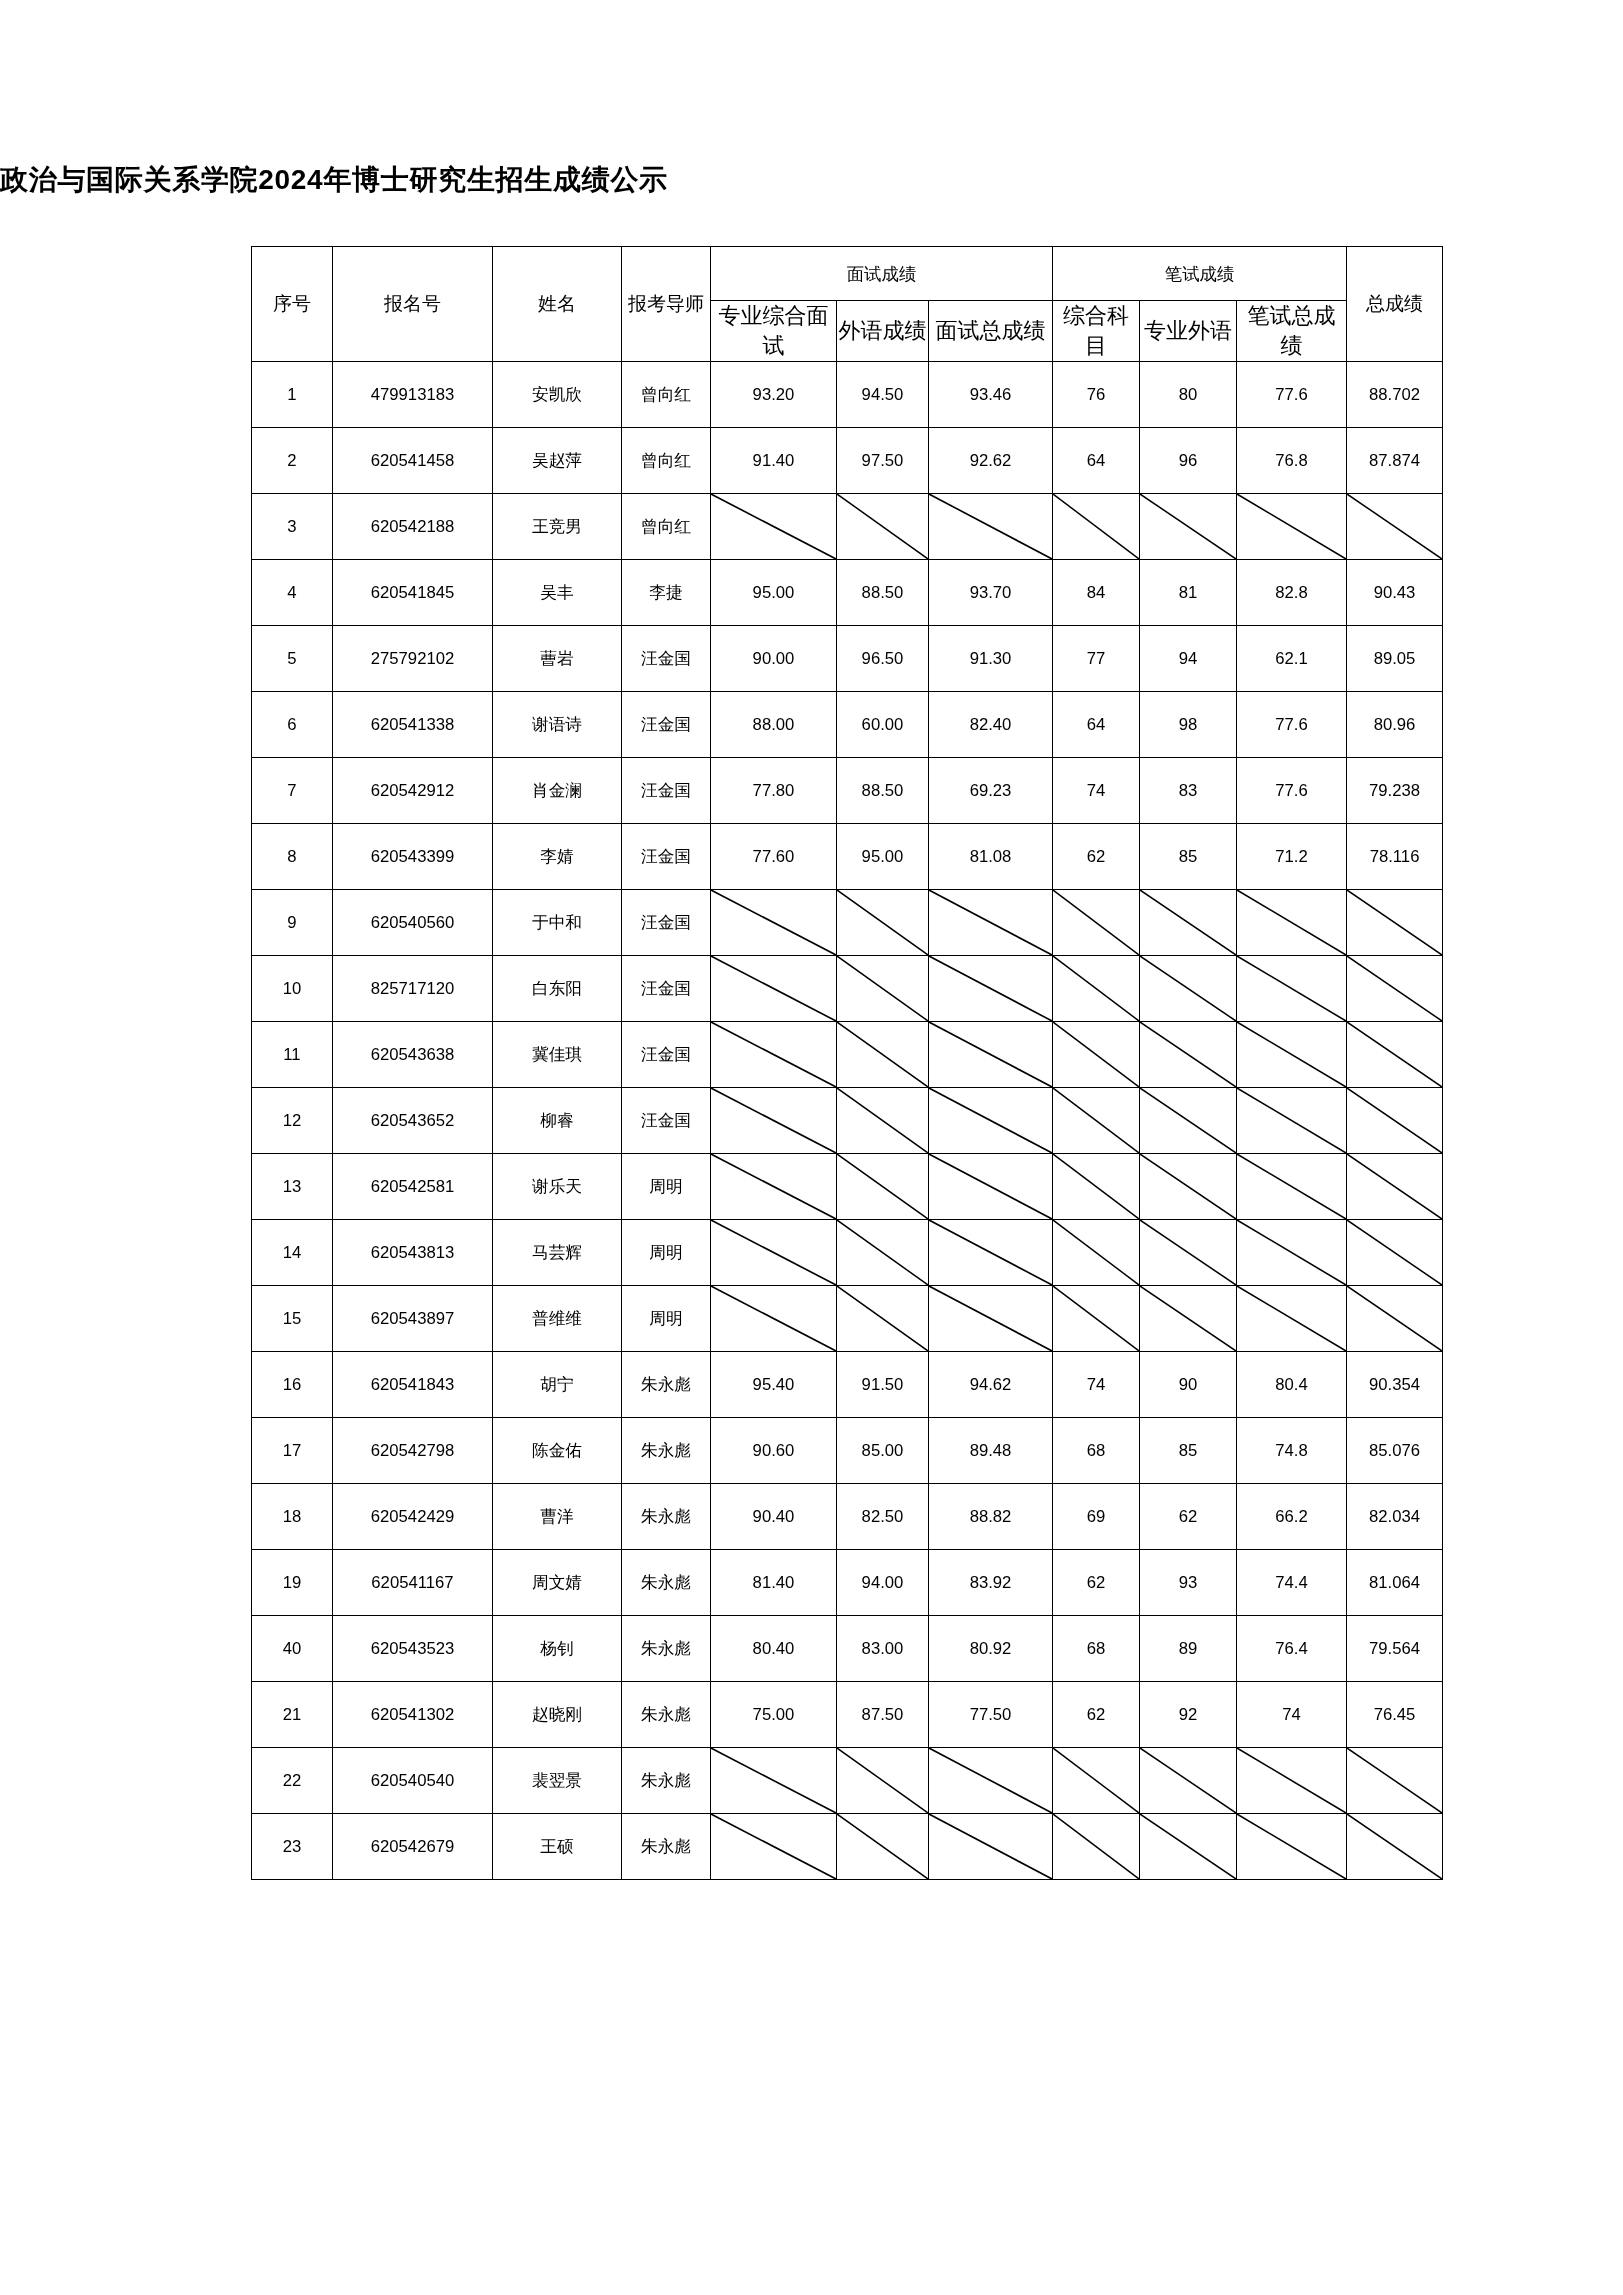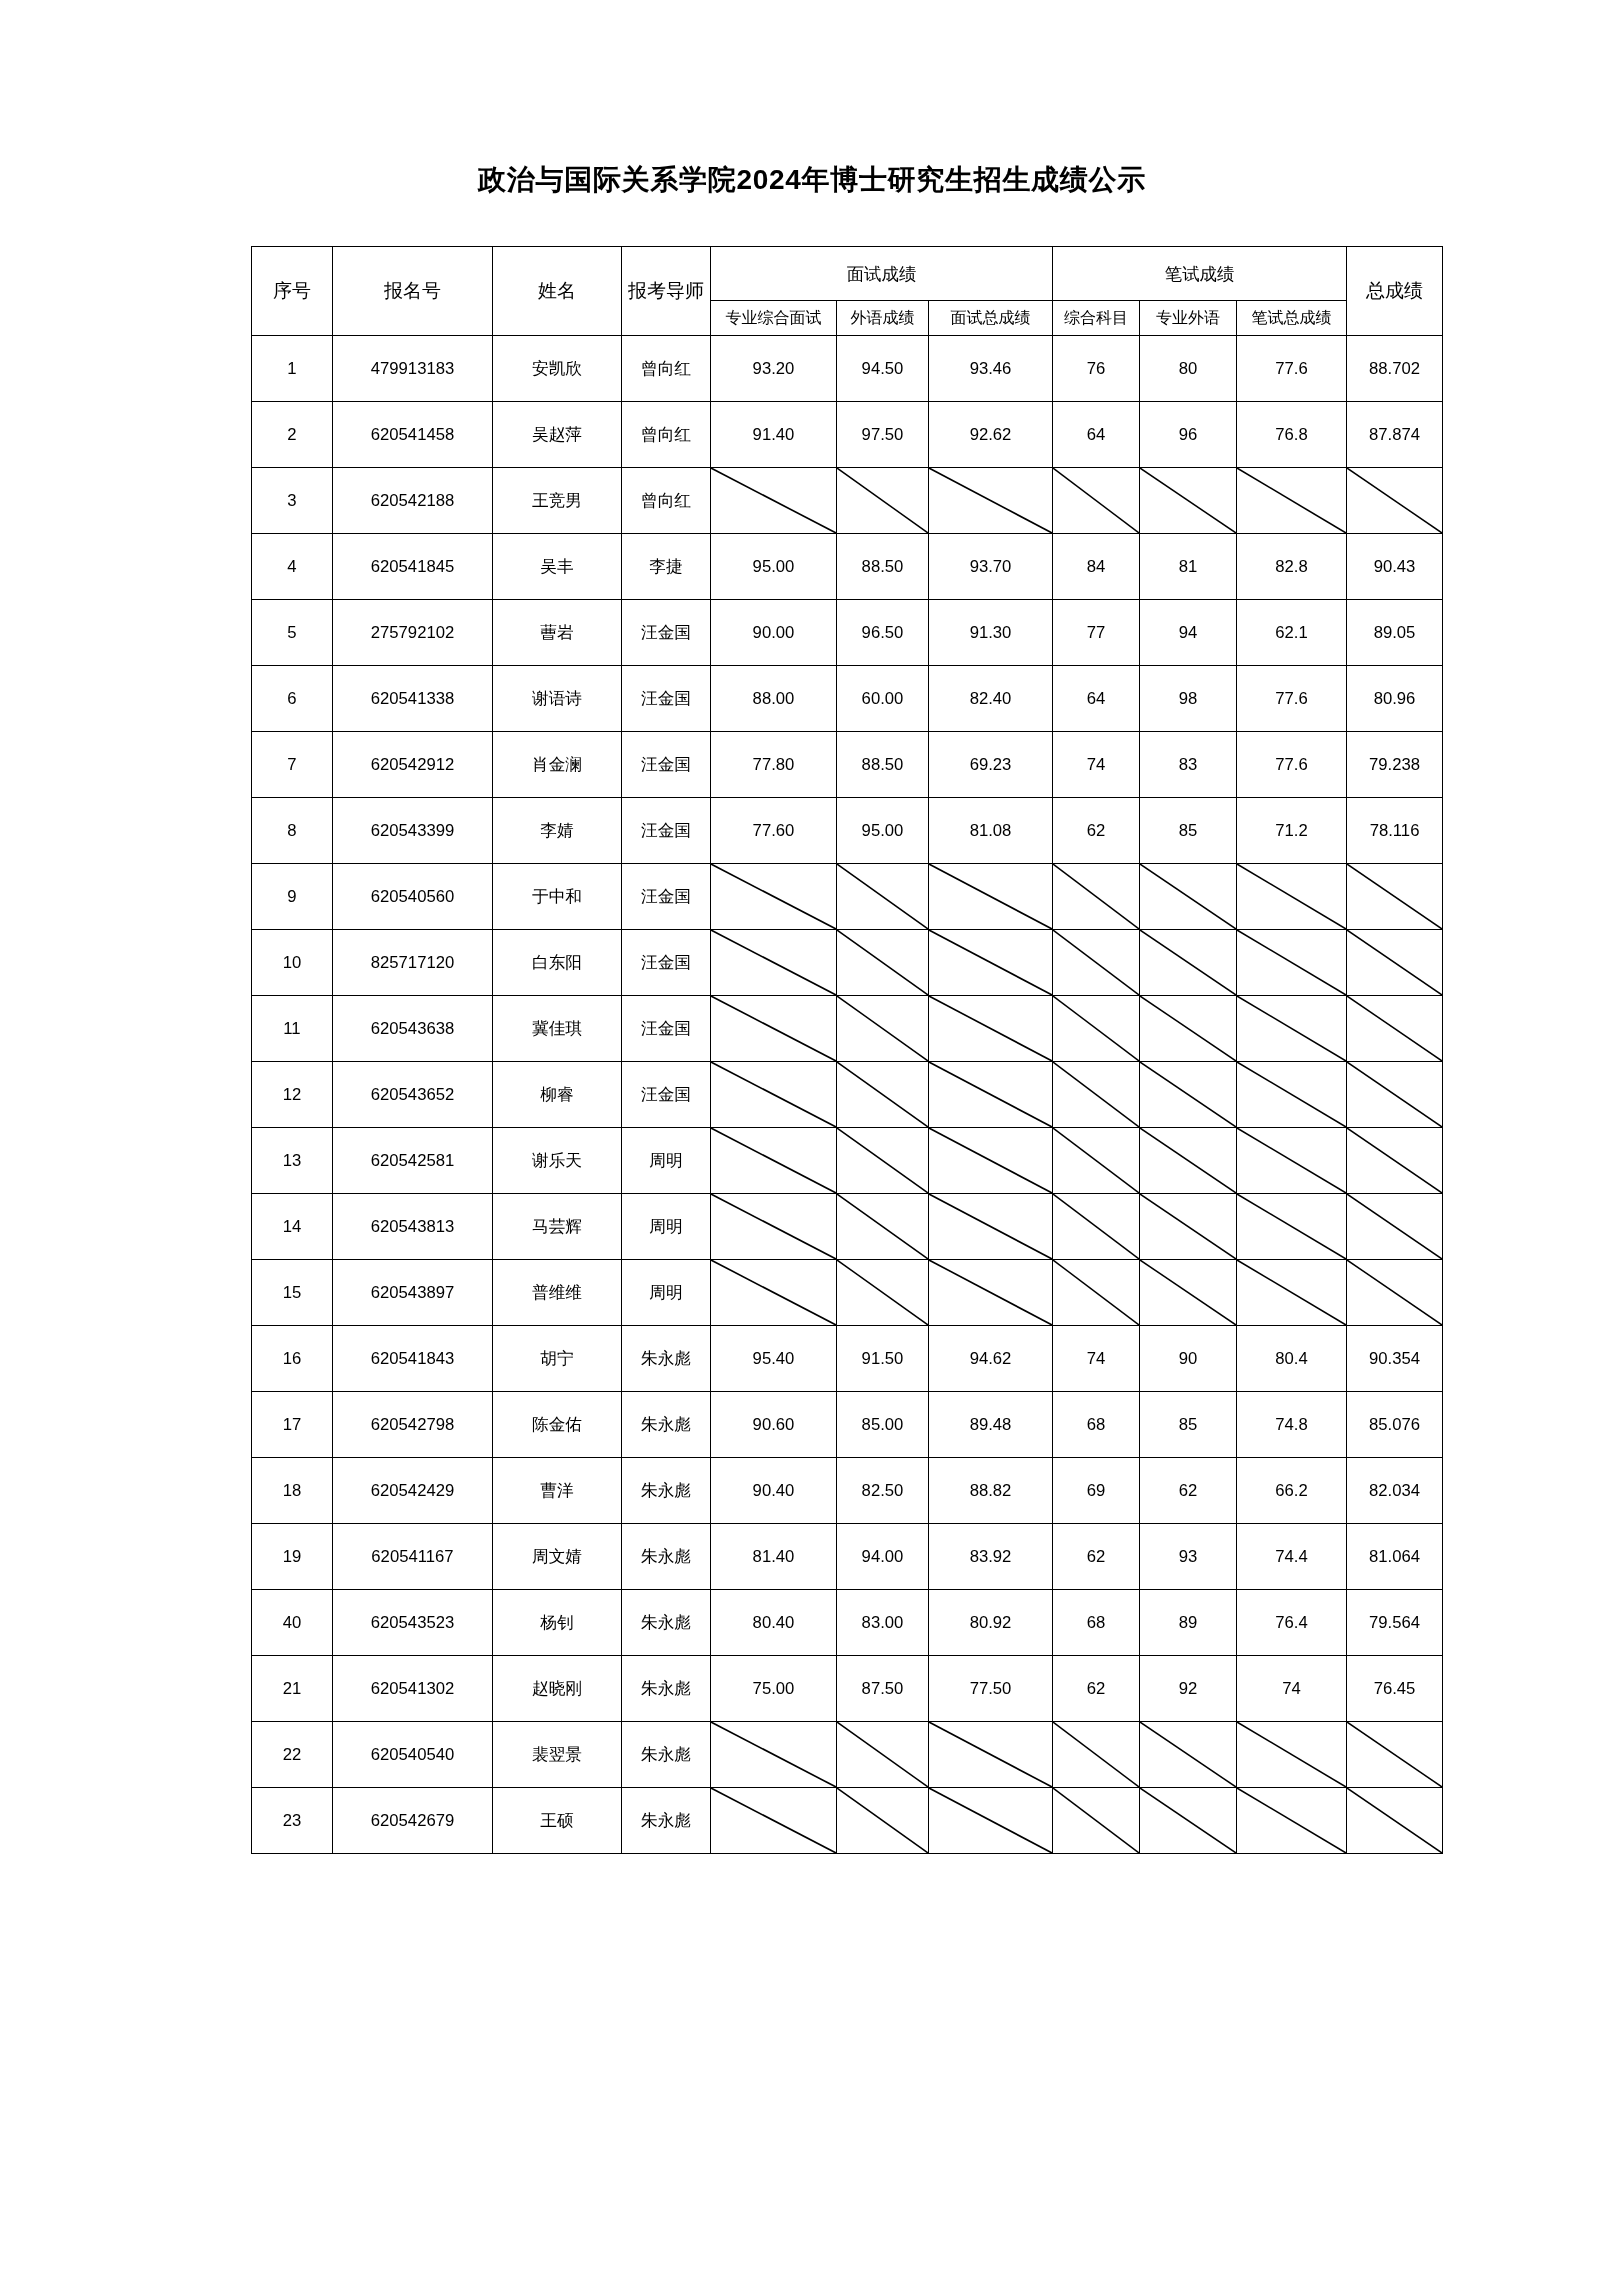--- a/index.html
+++ b/index.html
@@ -19,21 +19,21 @@
     width: 1624px;
     height: 2295px;
     box-sizing: border-box;
     padding: 0;
   }
   .doc-title {
     position: absolute;
     top: 161px;
     left: 0;
     width: 1624px;
-    text-align: center;
+    text-align: left;
     font-size: 28px;
     font-weight: bold;
     letter-spacing: 0.7px;
   }
   .table-wrap {
     position: absolute;
     top: 246px;
     left: 251px;
     width: 1121px;
   }
@@ -62,21 +62,21 @@
   col.c-wtot    { width: 110px; }
   col.c-total   { width: 96px; }
 
   .hdr-group {
     height: 54px;
     font-size: 17.4px;
     font-weight: bold;
   }
   .hdr-sub {
     height: 35px;
-    font-size: 16px;
+    font-size: 22px;
     font-weight: bold;
   }
   .hdr-span {
     font-size: 19px;
     font-weight: bold;
   }
   tr.data-row td {
     height: 65px;
     font-size: 16.7px;
   }

